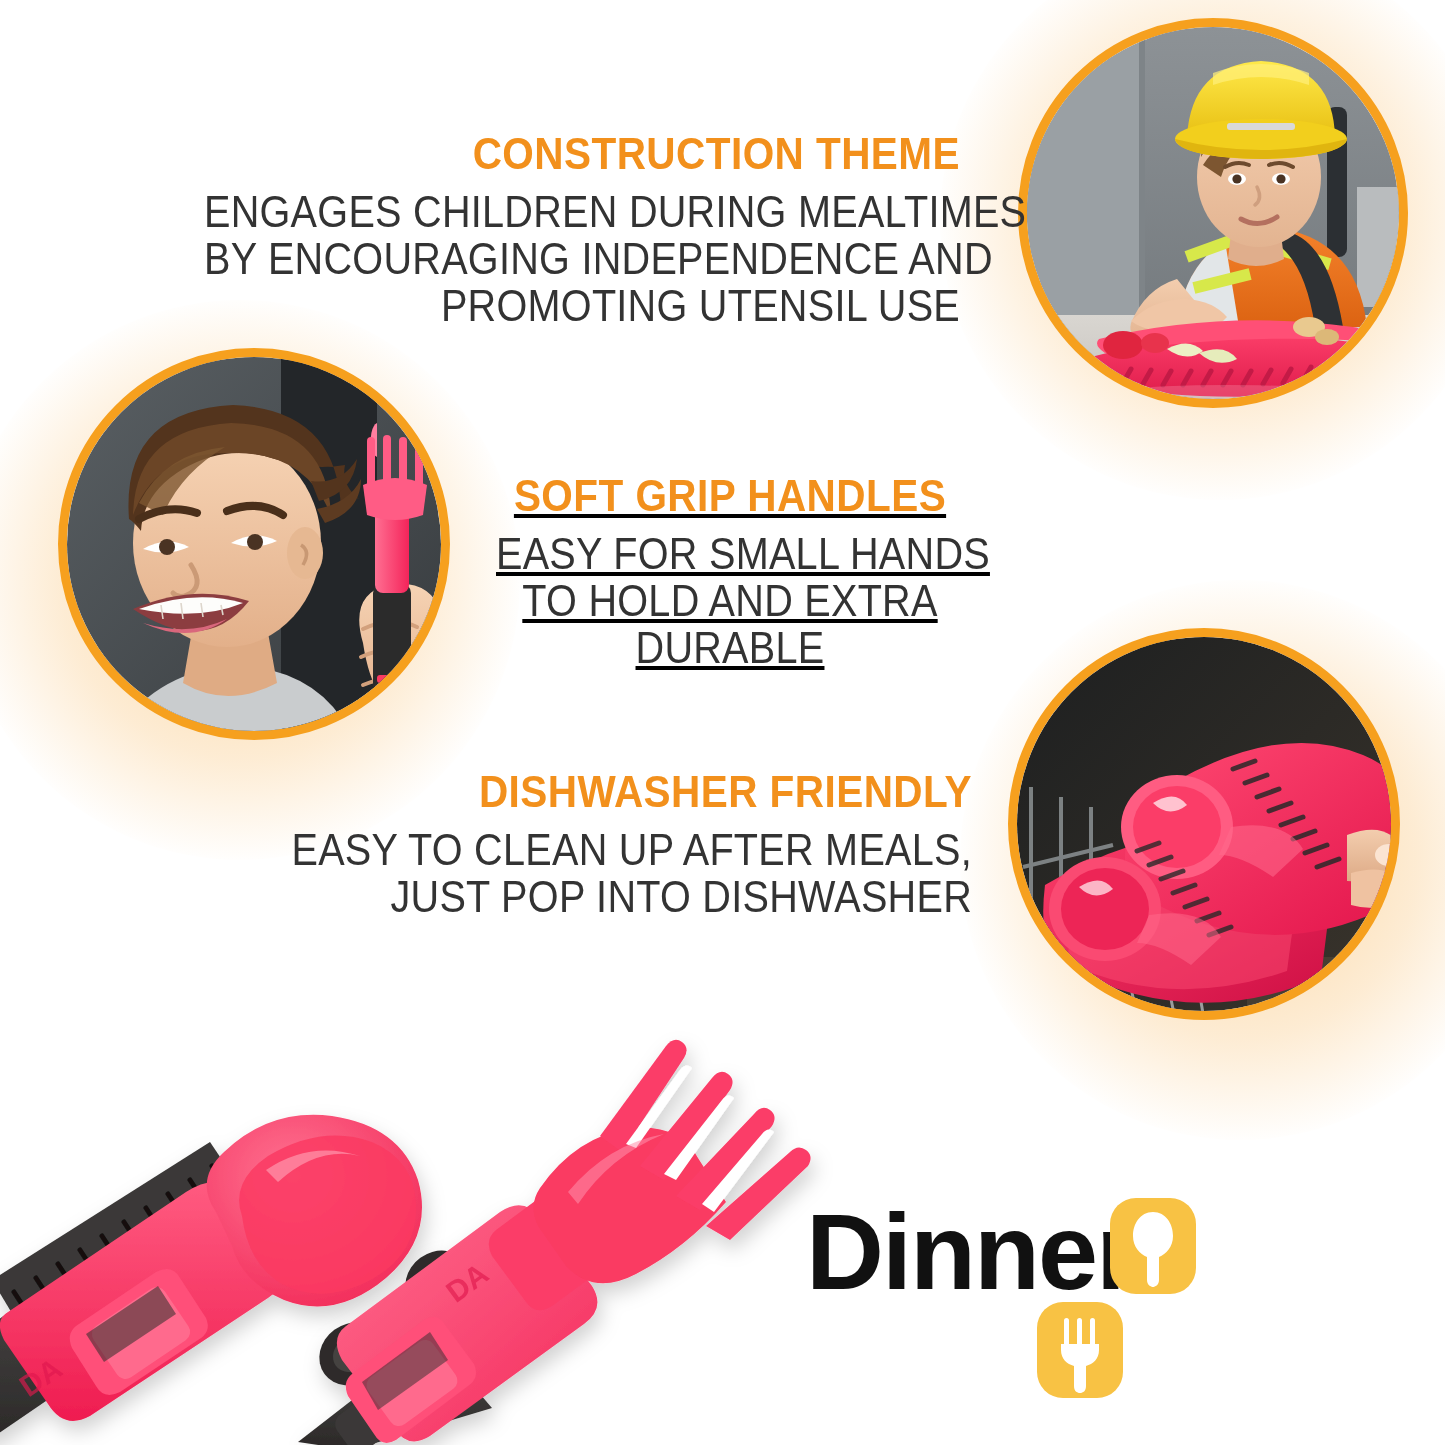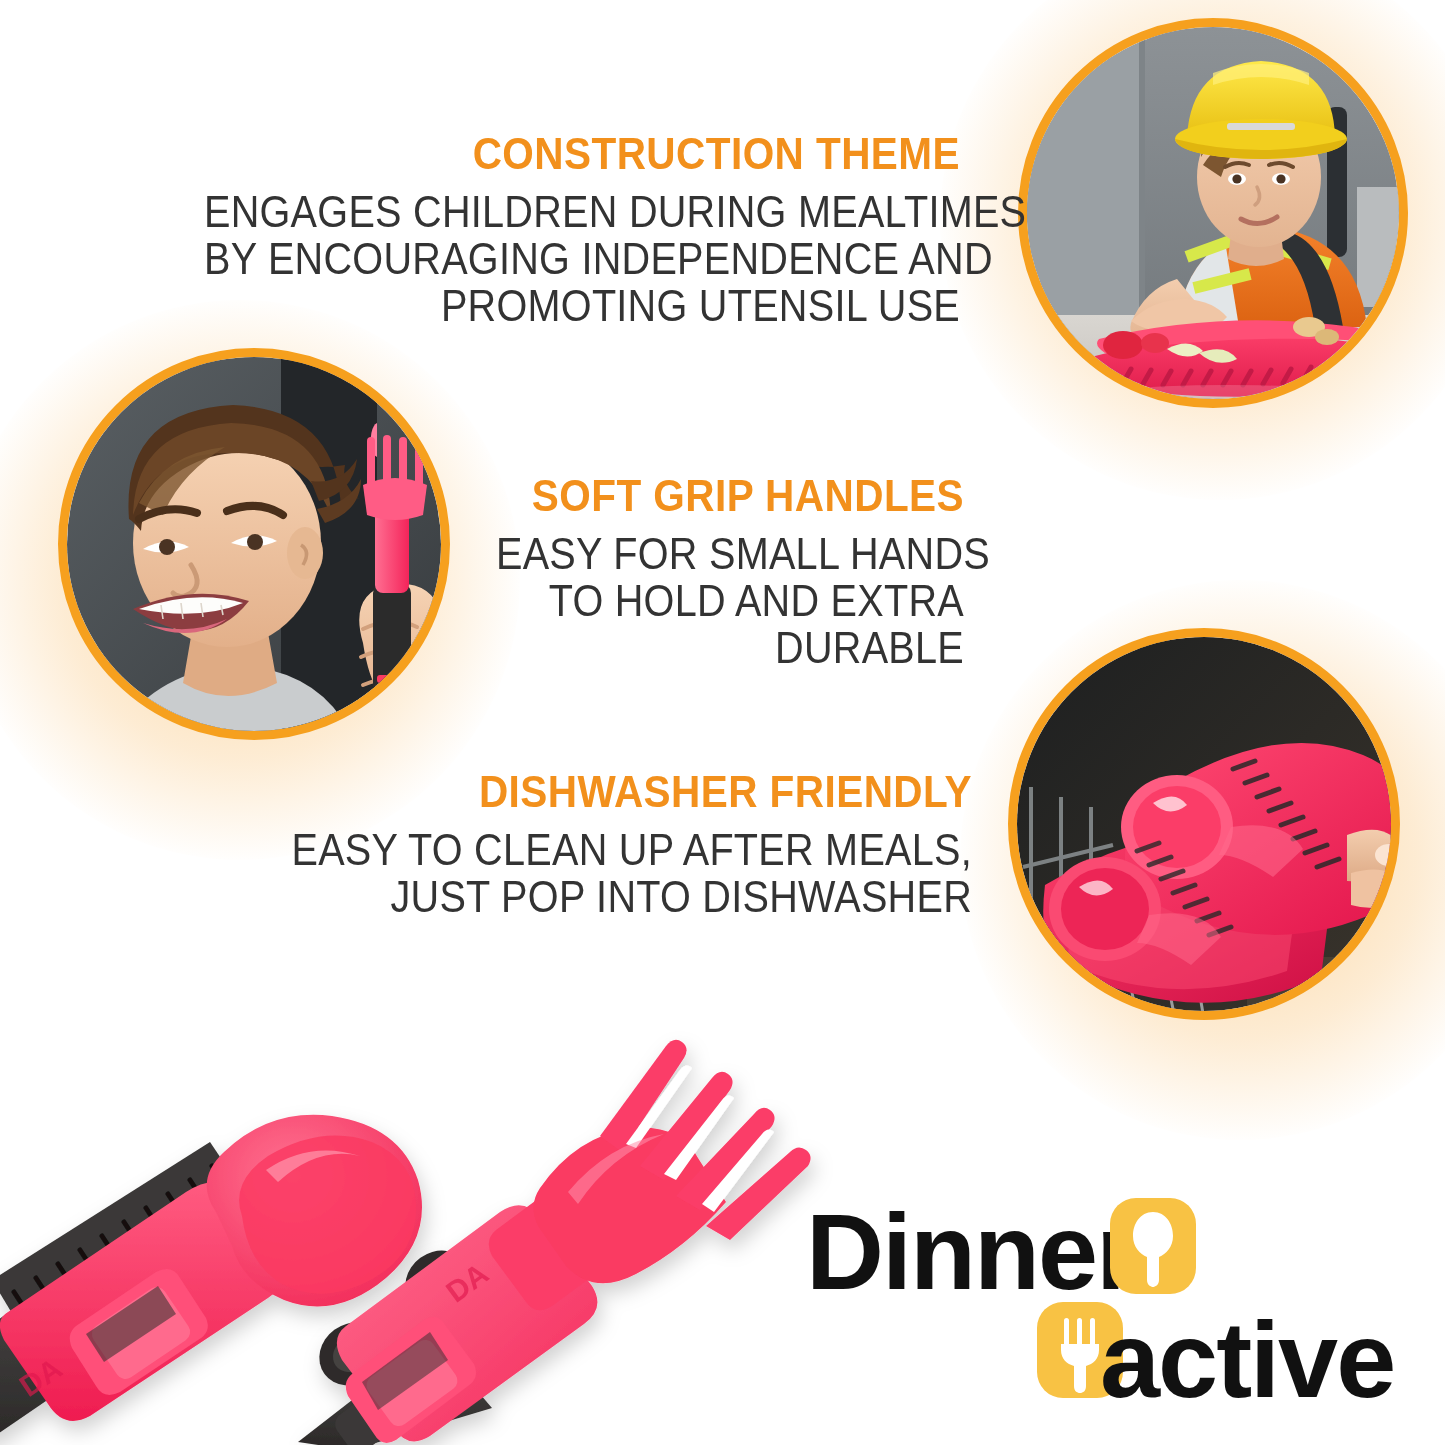--- a/index.html
+++ b/index.html
@@ -40,21 +40,21 @@
     font-weight:normal;
     font-size:44px;
     line-height:47px;
     letter-spacing:.3px;
     transform:scaleX(.90);
     white-space:nowrap;
     margin:0;
   }
   .ta-right{text-align:right;}
   .ta-right .head,.ta-right .body-line{transform-origin:right center;}
-  .ta-left{text-align:right;}
+  .ta-left{text-align:center;text-decoration:underline;}
   .ta-left .head,.ta-left .body-line{transform-origin:left center;}
 
   
   .logo{position:absolute;left:800px;top:1190px;width:600px;height:215px;}
   .logo-word{
     position:absolute;font-weight:bold;color:#111;
     font-size:108px;line-height:108px;letter-spacing:-2px;
   }
   .logo-dinner{left:6px;top:8px;}
   .logo-active{left:300px;top:116px;}
@@ -488,16 +488,15 @@
         <g fill="#ffffff">
           <rect x="27" y="16" width="5" height="30" rx="2.5"></rect>
           <rect x="40" y="16" width="5" height="30" rx="2.5"></rect>
           <rect x="53" y="16" width="5" height="30" rx="2.5"></rect>
           <path d="M24 42 h38 v6 c0 9 -6 14 -13 16 v20 c0 5 -3 7 -6 7 c-3 0 -6 -2 -6 -7 V64
                    c-7 -2 -13 -7 -13 -16 z"></path>
         </g>
       </svg>
     </div>
 
-    <div class="logo-word logo-active">active</div>
   </div>
 
 </div>
 
 </body></html>

